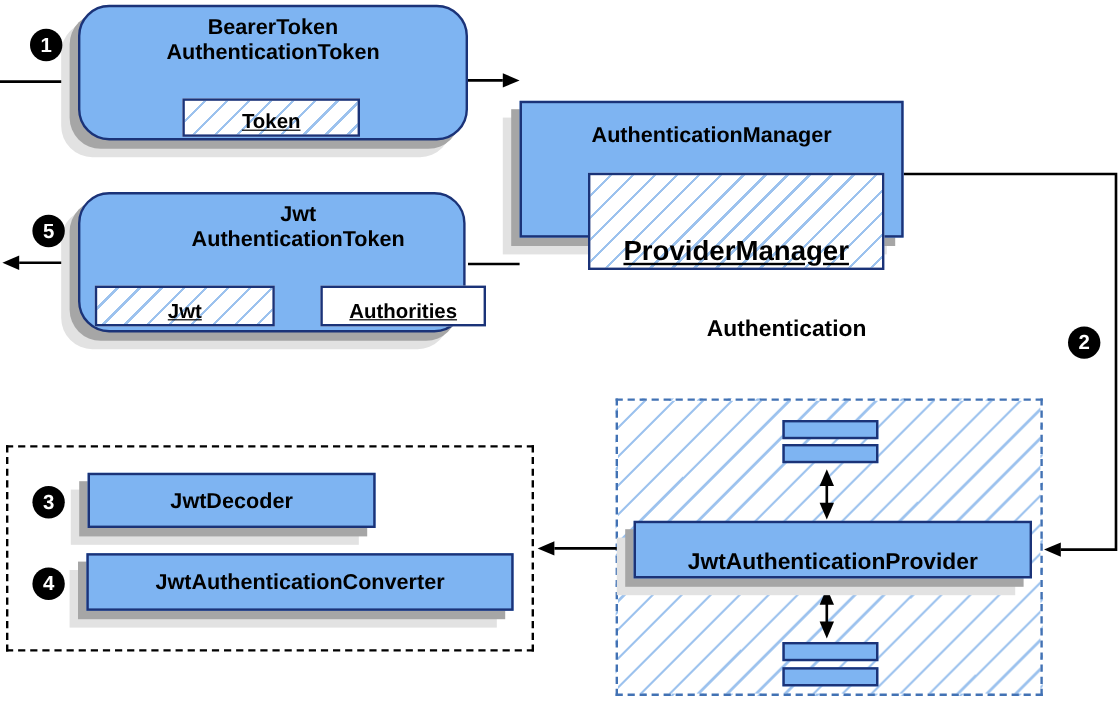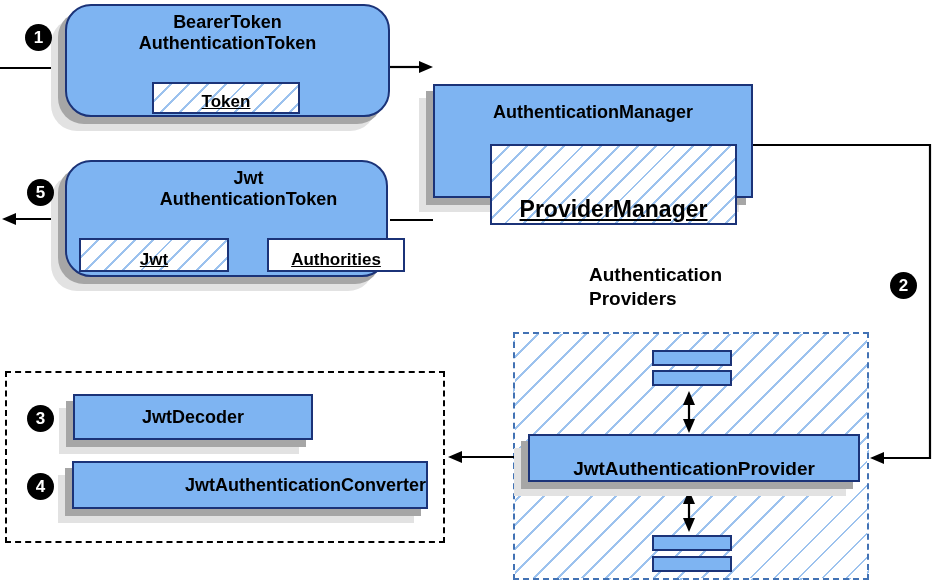--- a/index.html
+++ b/index.html
@@ -191,34 +191,33 @@
     <div class="chip hatch" style="left:12px; top:76px; width:150px; height:34px;">
       <span>Jwt</span>
     </div>
     <div class="chip" style="left:172px; top:76px; width:138px; height:34px;margin-left:28px;">
       <span>Authorities</span>
     </div>
   </div>
 
   <div id="providers-label">
     <div>Authentication</div>
-    <div>Providers</div>
   </div>
 
   <div class="bar" style="left:652px; top:350px;"></div>
   <div class="bar" style="left:652px; top:370px;"></div>
 
   <div class="box single-line" style="left:528px; top:434px; width:332px; height:48px; font-size:19px; justify-content:flex-end;">
     <span>JwtAuthenticationProvider</span>
   </div>
 
   <div class="bar" style="left:652px; top:535px;"></div>
   <div class="bar" style="left:652px; top:556px;"></div>
 
   <div class="box single-line" style="left:73px; top:394px; width:240px; height:46px; ">
     <span>JwtDecoder</span>
   </div>
 
-  <div class="box single-line" style="left:72px; top:461px; width:356px; height:48px; justify-content:center;align-items:flex-end;">
+  <div class="box single-line" style="left:72px; top:461px; width:356px; height:48px; justify-content:center;">
     <span>JwtAuthenticationConverter</span>
   </div>
 
 </div>
 
 </body></html>

